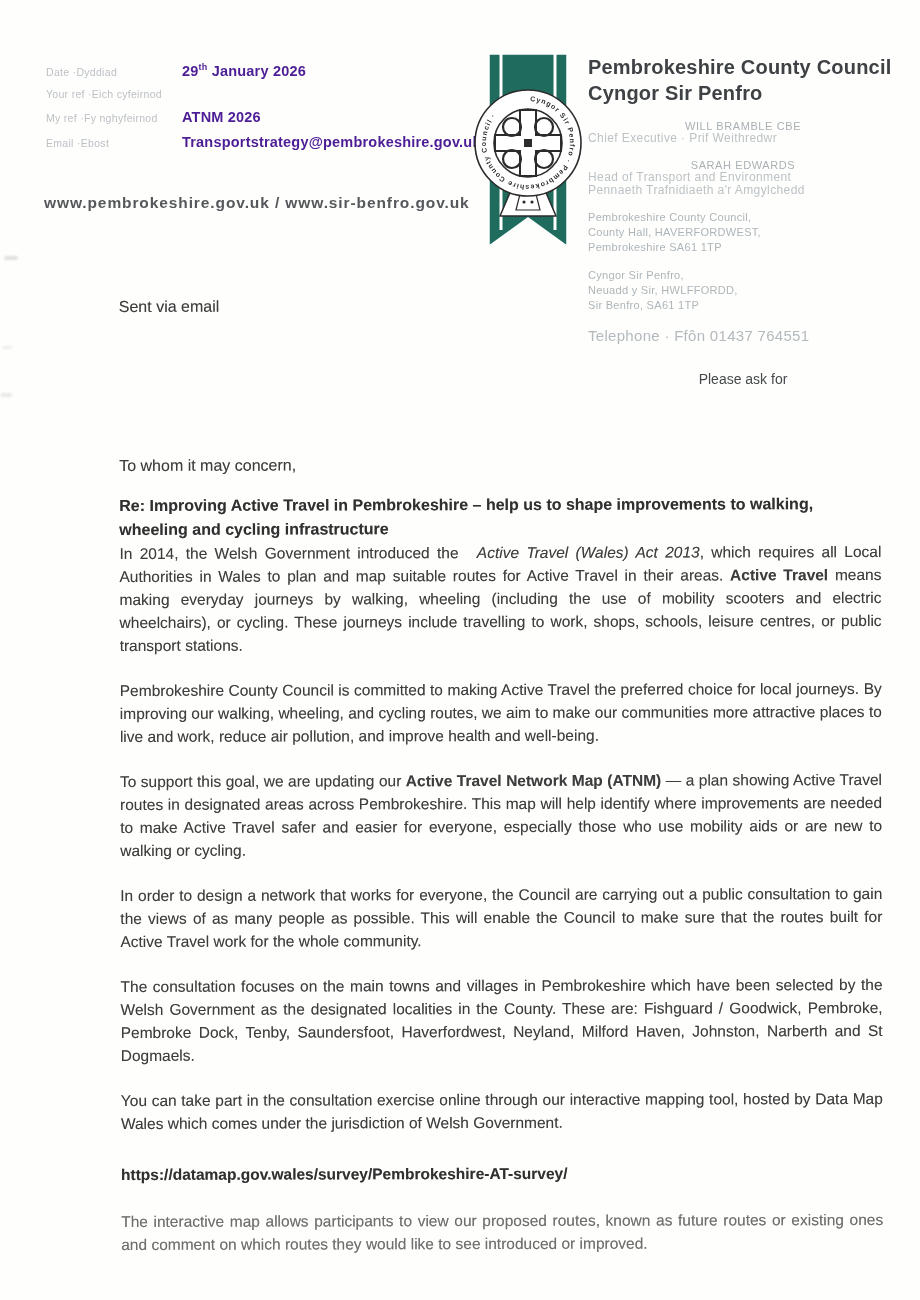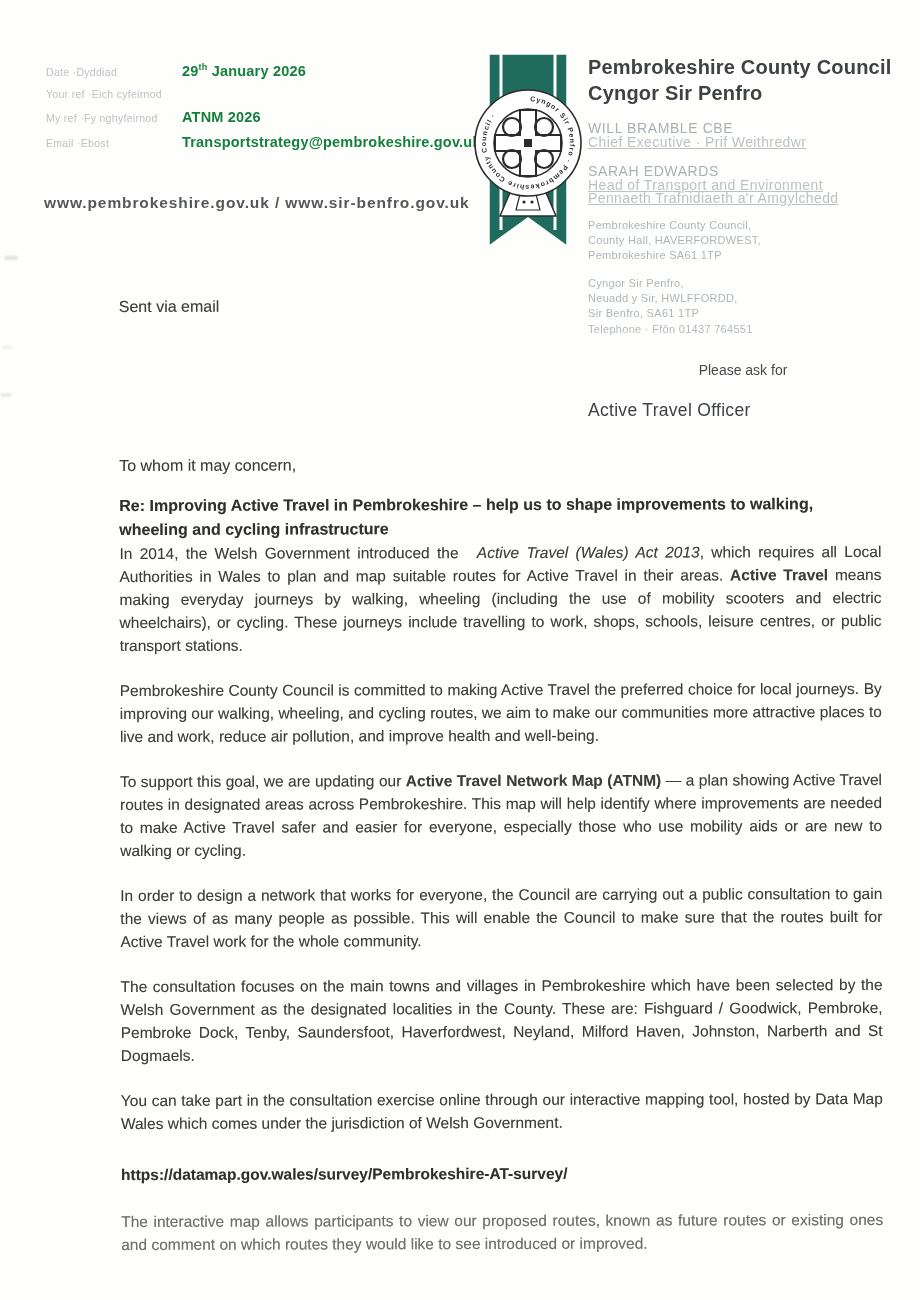--- a/index.html
+++ b/index.html
@@ -13,39 +13,39 @@
     color:#3d3d3d;
   }
   
   .meta{position:absolute;left:46px;top:62px;width:420px;}
   .meta-row{display:flex;align-items:baseline;margin-bottom:9px;}
   .meta-label{
     width:136px;flex:0 0 136px;
     font-size:10.5px;color:#bcc1c4;letter-spacing:.3px;
   }
   .meta-value{
-    font-size:14.5px;font-weight:600;color:#15803d;letter-spacing:.2px;
+    font-size:14.5px;font-weight:600;color:#4c1d95;letter-spacing:.2px;
   }
   .meta-value sup{font-size:9px;font-weight:600;}
   .websites{
     position:absolute;left:44px;top:194px;
     font-size:15.5px;font-weight:700;color:#55585a;letter-spacing:.9px;
   }
   
   .logo{position:absolute;left:468px;top:50px;width:120px;height:212px;}
   
   .rightcol{position:absolute;left:588px;top:54px;width:310px;}
   .council-en,.council-cy{
     font-size:20px;color:#3f4245;letter-spacing:.2px;line-height:26px;font-weight:700;
   }
   .official{margin-top:14px;}
-  .official-name{font-size:14px;color:#a9b0b4;letter-spacing:.6px;}
-  .official-title{font-size:14px;color:#bcc2c5;letter-spacing:.4px;line-height:13px;text-decoration:underline;}
+  .official-name{font-size:11px;color:#a9b0b4;letter-spacing:.6px;text-align:center;}
+  .official-title{font-size:12px;color:#bcc2c5;letter-spacing:.4px;line-height:13px;}
   .addr{margin-top:13px;font-size:11px;color:#aeb5b8;line-height:15px;letter-spacing:.3px;}
-  .phone-line{margin-top:2px;font-size:11px;color:#b3b9bc;letter-spacing:.3px;}
+  .phone-line{margin-top:14px;font-size:15px;color:#b3b9bc;letter-spacing:.3px;}
   .ask{margin-top:26px;font-size:14px;color:#46494b;line-height:19px;text-align:center;}
   .officer{margin-top:20px;font-size:17.5px;color:#3e4144;letter-spacing:.3px;}
   
   .body-content{
     position:absolute;left:120px;top:294px;width:762px;
     transform:rotate(-0.15deg);
     font-size:15.5px;line-height:23px;color:#3d3d3d;
     text-shadow:0 0 .4px rgba(40,40,40,.35);
   }
   .sent-via{font-size:16px;}
@@ -147,21 +147,20 @@
       <div>Neuadd y Sir, HWLFFORDD,</div>
       <div>Sir Benfro, SA61 1TP</div>
     </div>
 
     <div class="phone-line">Telephone · Ffôn 01437 764551</div>
 
     <div class="ask">
       <div>Please ask for</div>
     </div>
 
-    <div class="officer">Active Travel Officer</div>
   </div>
 
   <div class="body-content">
     <div class="sent-via">Sent via email</div>
     <div class="salutation">To whom it may concern,</div>
     <div class="subject">Re: Improving Active Travel in Pembrokeshire – help us to shape improvements to walking, wheeling and cycling infrastructure</div>
 
     <p class="para"><span>In 2014, the Welsh Government introduced the </span><span class="seg-italic">Active Travel (Wales) Act 2013</span><span>, which requires all Local Authorities in Wales to plan and map suitable routes for Active Travel in their areas. </span><span class="seg-bold">Active Travel</span><span> means making everyday journeys by walking, wheeling (including the use of mobility scooters and electric wheelchairs), or cycling. These journeys include travelling to work, shops, schools, leisure centres, or public transport stations.</span></p>
     <p class="para"><span>Pembrokeshire County Council is committed to making Active Travel the preferred choice for local journeys. By improving our walking, wheeling, and cycling routes, we aim to make our communities more attractive places to live and work, reduce air pollution, and improve health and well-being.</span></p>
     <p class="para"><span>To support this goal, we are updating our </span><span class="seg-bold">Active Travel Network Map (ATNM)</span><span> — a plan showing Active Travel routes in designated areas across Pembrokeshire. This map will help identify where improvements are needed to make Active Travel safer and easier for everyone, especially those who use mobility aids or are new to walking or cycling.</span></p>

